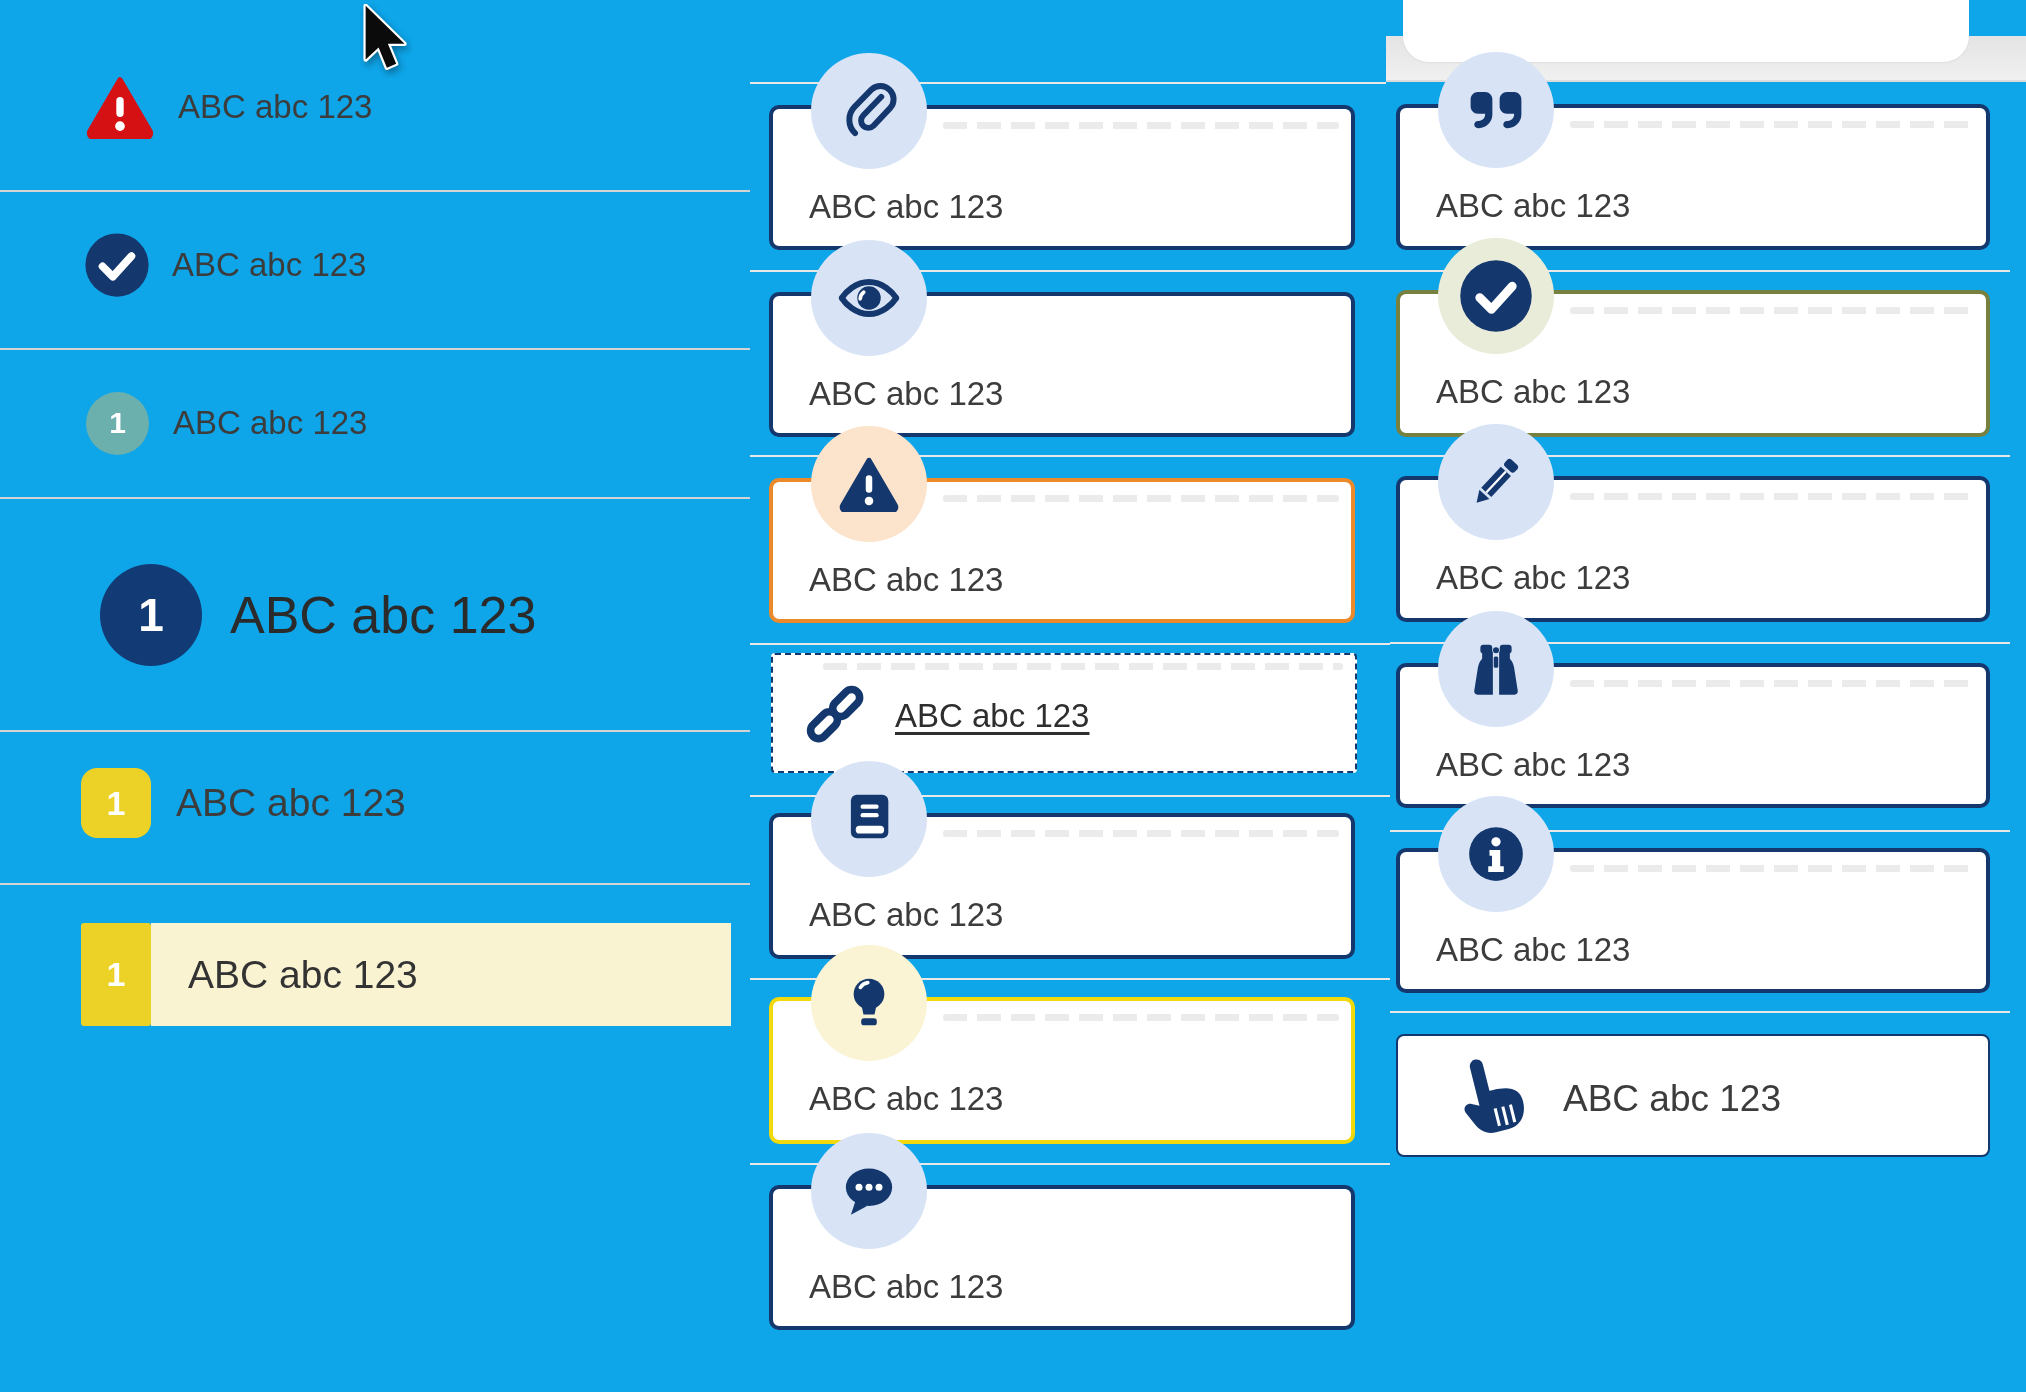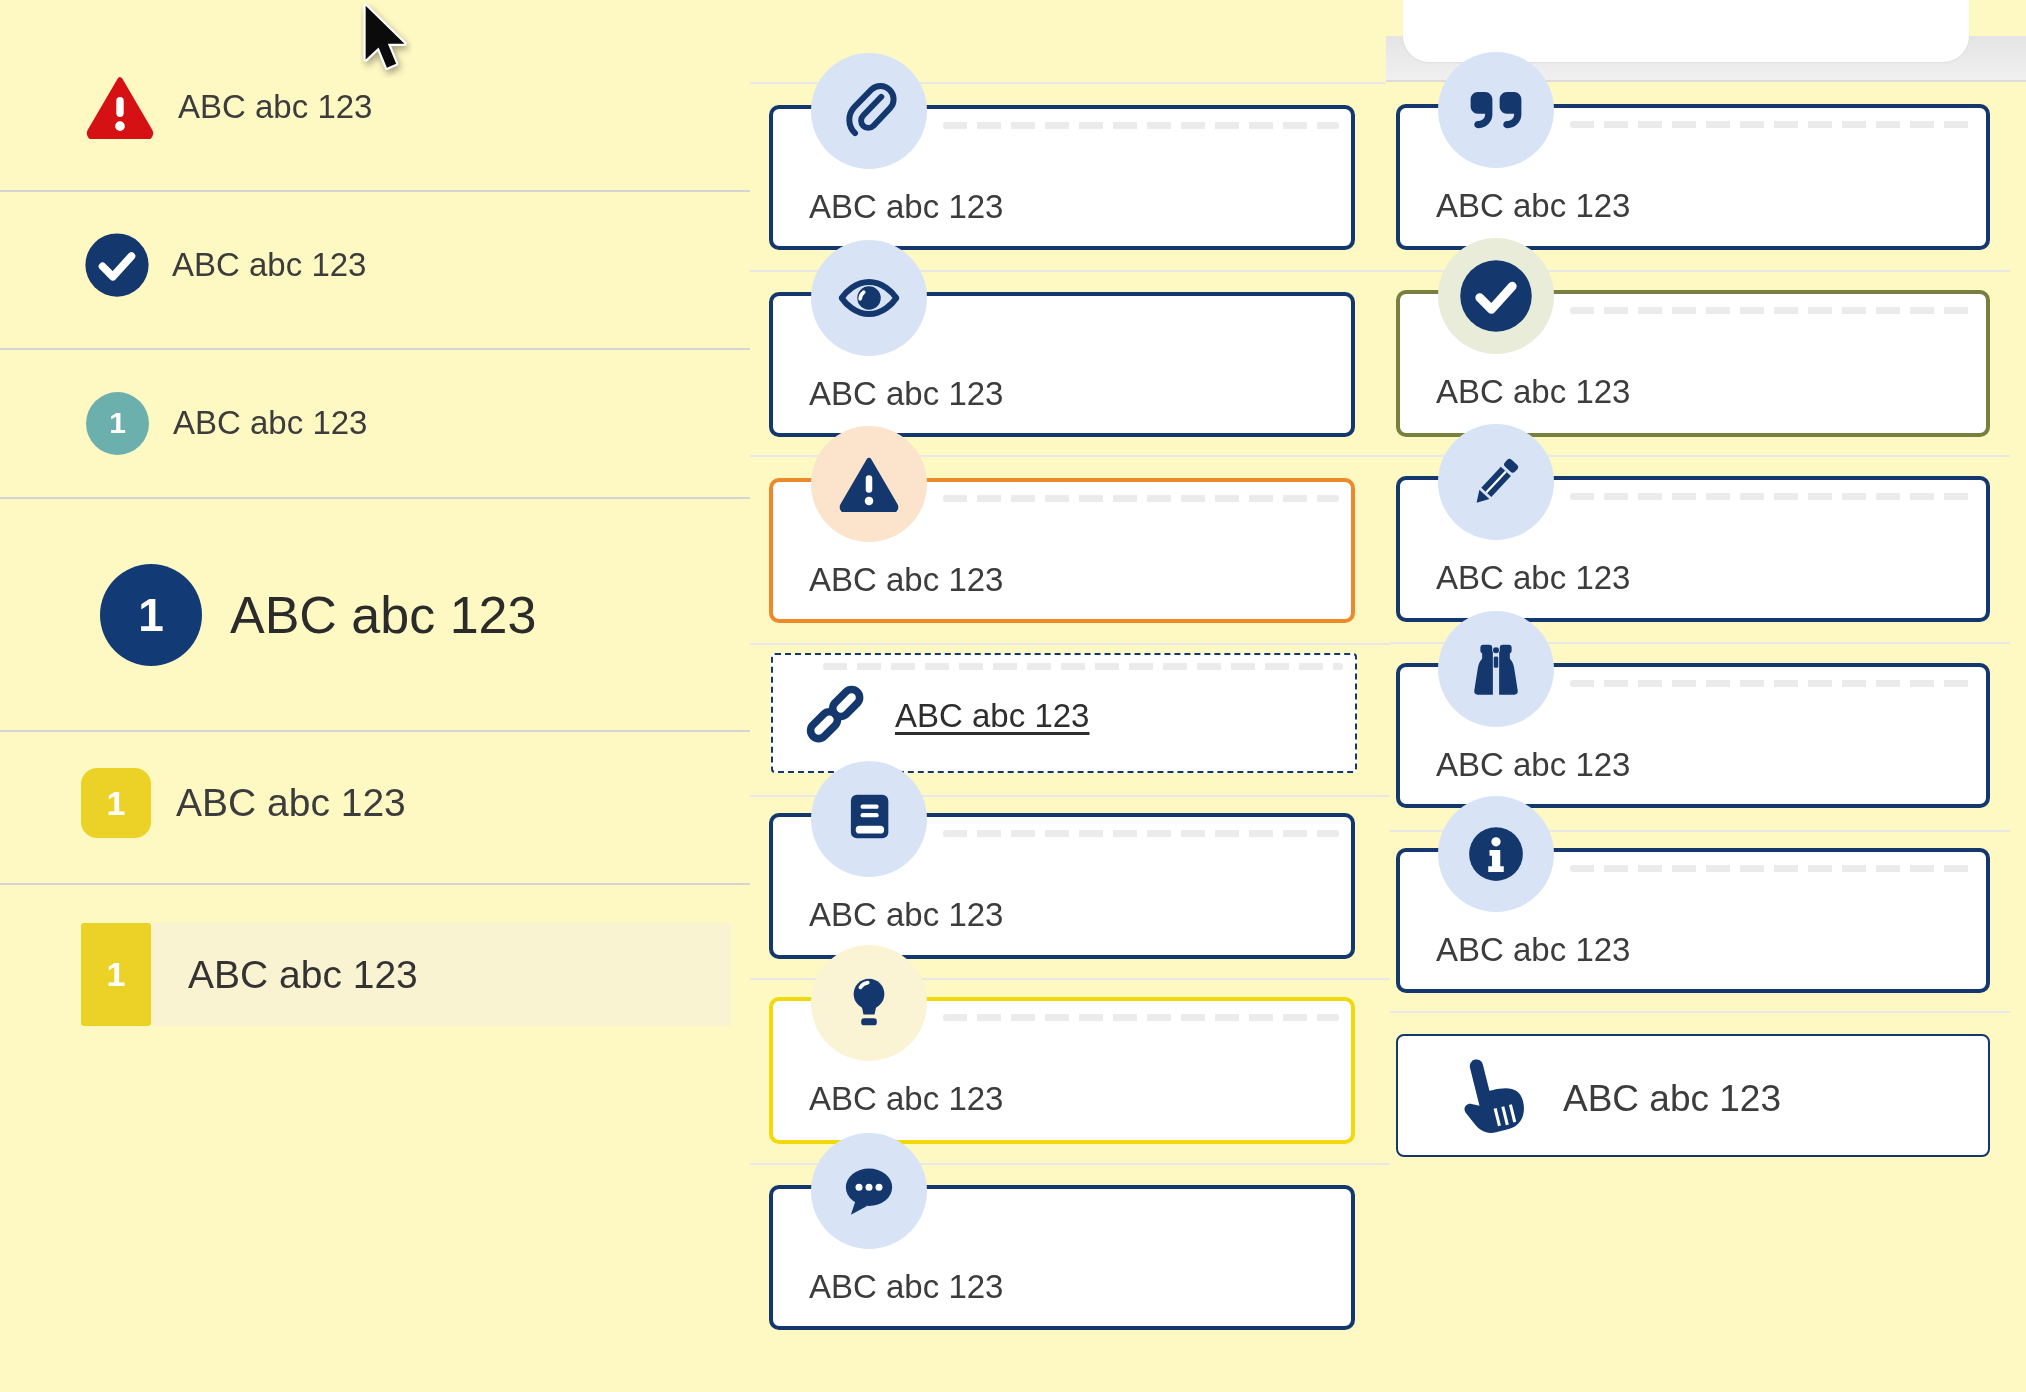--- a/index.html
+++ b/index.html
@@ -3,21 +3,21 @@
 <meta charset="utf-8">
 <style>
   :root{
     --navy:#14386e; --light-blue:#d8e4f6; --red:#d51113; --teal:#6cb0ae;
     --yellow:#ecd227; --yellow-border:#f1d90c; --pale-yellow:#faf4d4;
     --row-highlight:#faf3d2; --orange:#ec8a2b; --peach:#fbe3cc;
     --olive:#76813f; --pale-olive:#e8ecd8; --text:#3c3c3c;
   }
   *{margin:0;padding:0;box-sizing:border-box}
   body{background:#fff;font-family:"Liberation Sans","DejaVu Sans",sans-serif;}
-  #stage{position:relative;width:2026px;height:1392px;background:#fef9c3;overflow:hidden;}
+  #stage{position:relative;width:2026px;height:1392px;background:#0ea5e9;overflow:hidden;}
 
   .hl{position:absolute;height:2px;background:#e8e8e8;}
   .ldiv{position:absolute;left:0;width:750px;height:2px;background:#d4d4d4;}
 
   
   .band{position:absolute;left:1386px;top:36px;width:640px;height:46px;
         background:linear-gradient(180deg,#e4e4e4,#f0f0f0);border-bottom:2px solid #dcdcdc;z-index:1;}
   .band-card{position:absolute;left:1403px;top:-6px;width:566px;height:68px;background:#fff;
         border-radius:0 0 26px 26px;z-index:2;box-shadow:0 1px 2px rgba(0,0,0,.06);}
 

